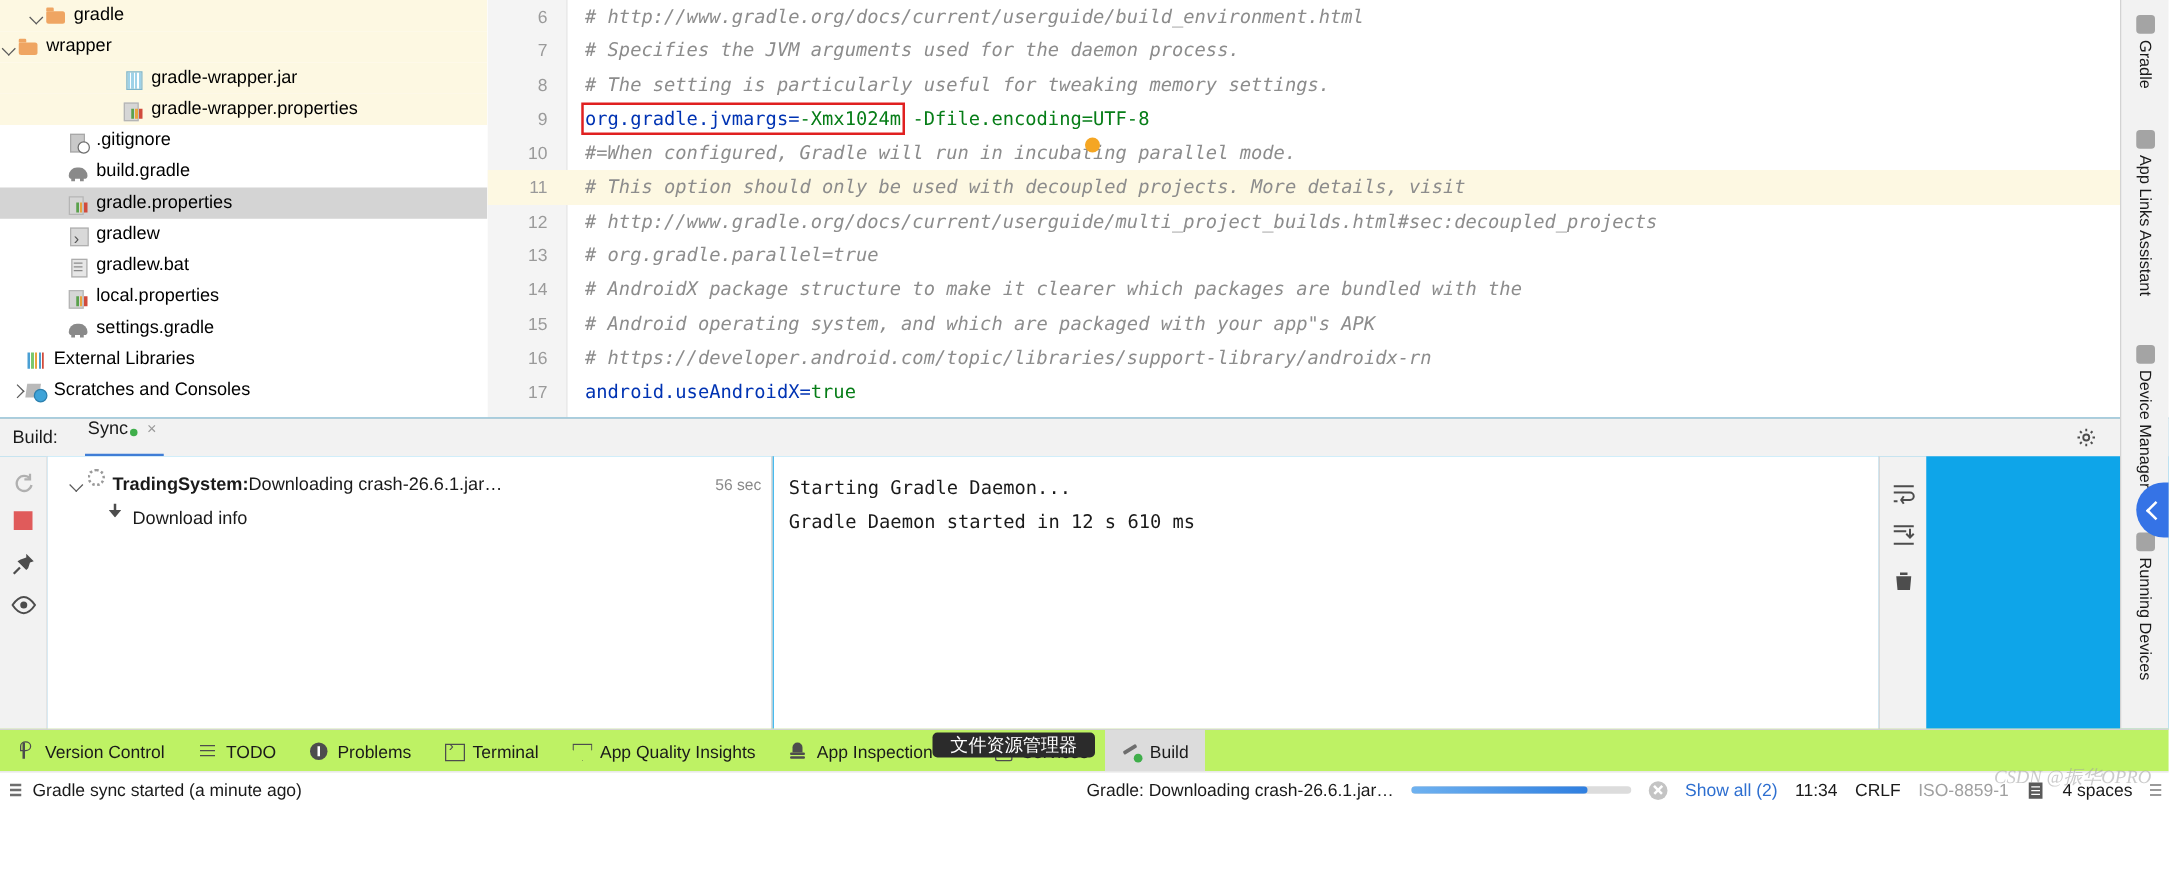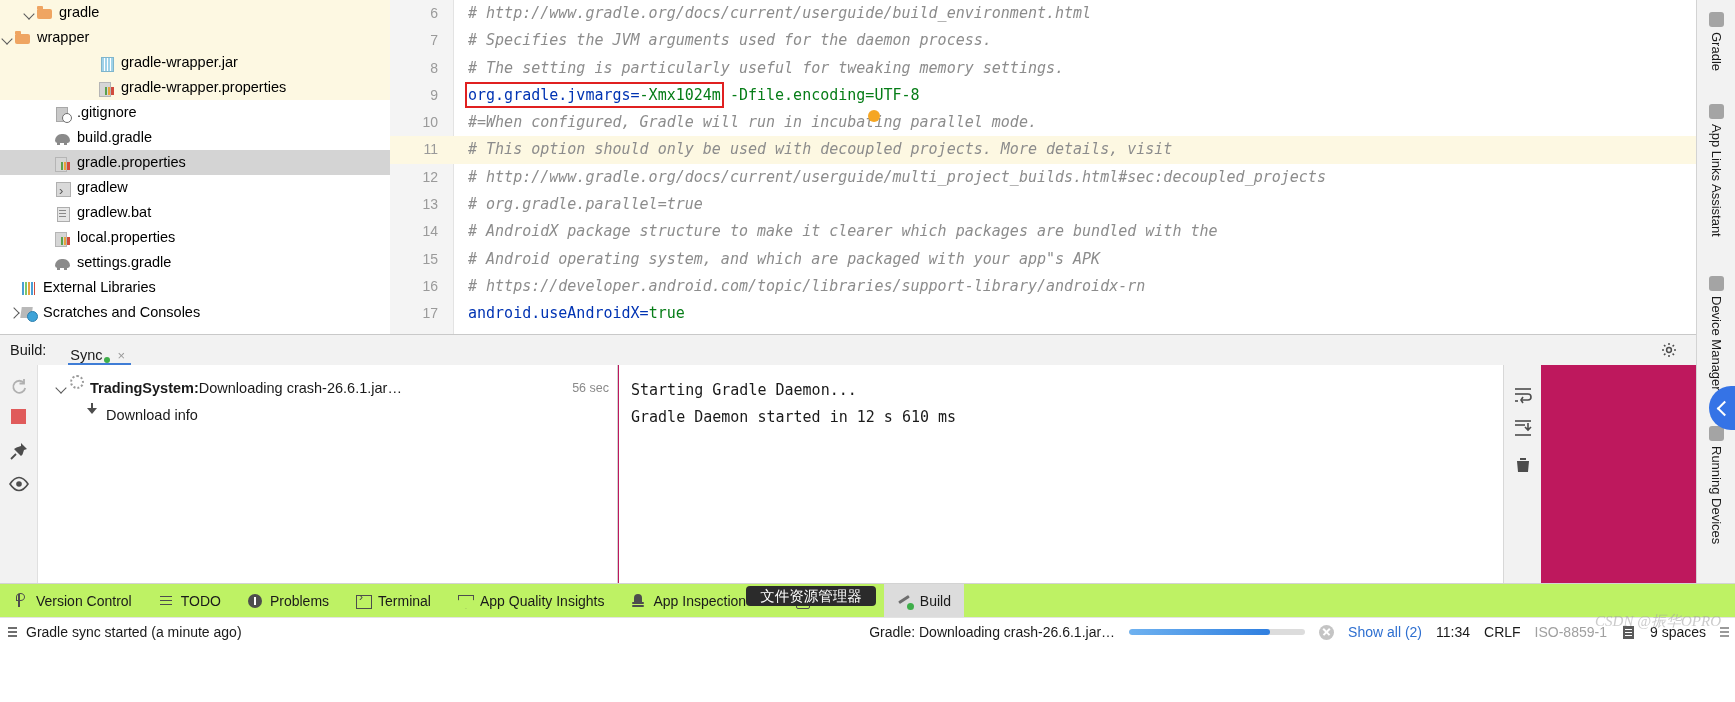--- a/index.html
+++ b/index.html
@@ -156,29 +156,29 @@
     border-radius: 50%; background: #f5a623;
   }
   #ed-vscroll {
     position: absolute; right: 3px; top: 0; width: 8px; height: 262px;
     background: #cfcfcf; border-radius: 4px;
   }
 
   
   #build-panel {
     position: absolute; left: 0; top: 334px; width: 1735px; height: 249px;
-    background: #be185d; border-top: 1px solid #c9c9c9;
+    background: #0ea5e9; border-top: 1px solid #c9c9c9;
   }
   #build-header {
     position: relative; height: 30px; background: #f2f2f2;
     display: flex; align-items: center;
   }
   #build-label { margin-left: 10px; font-size: 14.5px; color: #1a1a1a; }
   #sync-tab {
-    margin-left: 22px; height: 30px; display: flex; align-items: flex-end;
+    margin-left: 22px; height: 30px; display: flex; align-items: flex-start;
     border-bottom: 2.5px solid #3f7dd6; padding: 0 6px 0 2px; position: relative;
   }
   #sync-tab .t { font-size: 14.5px; }
   .green-dot {
     width: 6px; height: 6px; border-radius: 50%; background: #3fae4a;
     display:inline-block; margin-left: 1px; margin-top: 8px;
   }
   .tab-close { margin-left: 8px; color: #9a9a9a; font-size: 13px; }
   #build-gear { position:absolute; right: 58px; top: 7px; width:16px; height:16px; }
   #build-min { position:absolute; right: 20px; top: 13px; width:14px; height:1.6px; background:#4d4d4d; }
@@ -585,19 +585,19 @@
       <span id="gradle-task">Gradle: Downloading crash-26.6.1.jar…</span>
       <div id="progress-track">
         <div id="progress-fill" style="width: 80%;"></div>
       </div>
       <div id="cancel-btn"></div>
       <span class="sb-link">Show all (2)</span>
       <span class="sb-txt">11:34</span>
       <span class="sb-txt">CRLF</span>
       <span class="sb-dim">ISO-8859-1</span>
       <span class="sb-file-ic"></span>
-      <span class="sb-txt">9 spaces</span>
+      <span class="sb-txt">4 spaces</span>
       <span id="sb-grip"></span>
     </div>
   </div>
 
   <div id="watermark">CSDN @振华OPRO</div>
 </div>
 
 </body></html>

